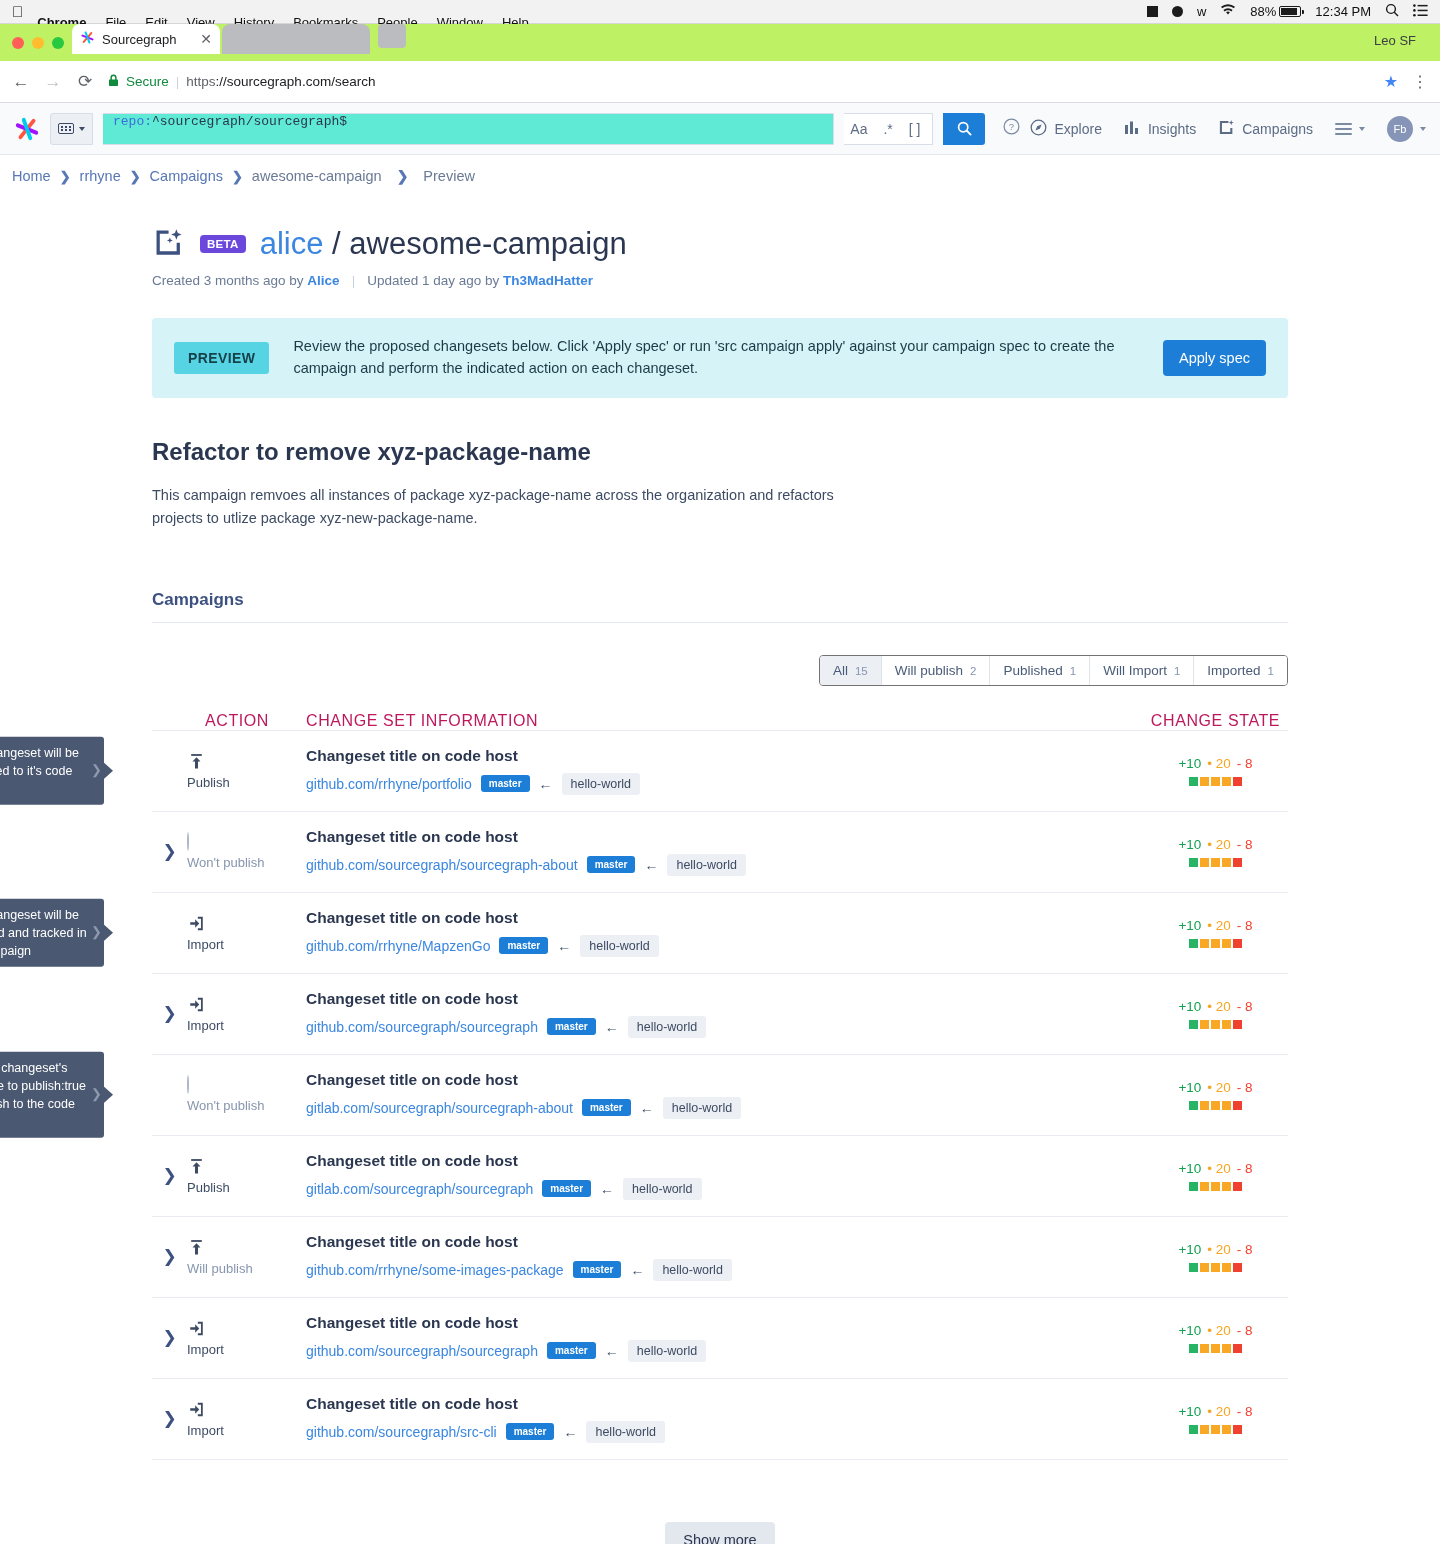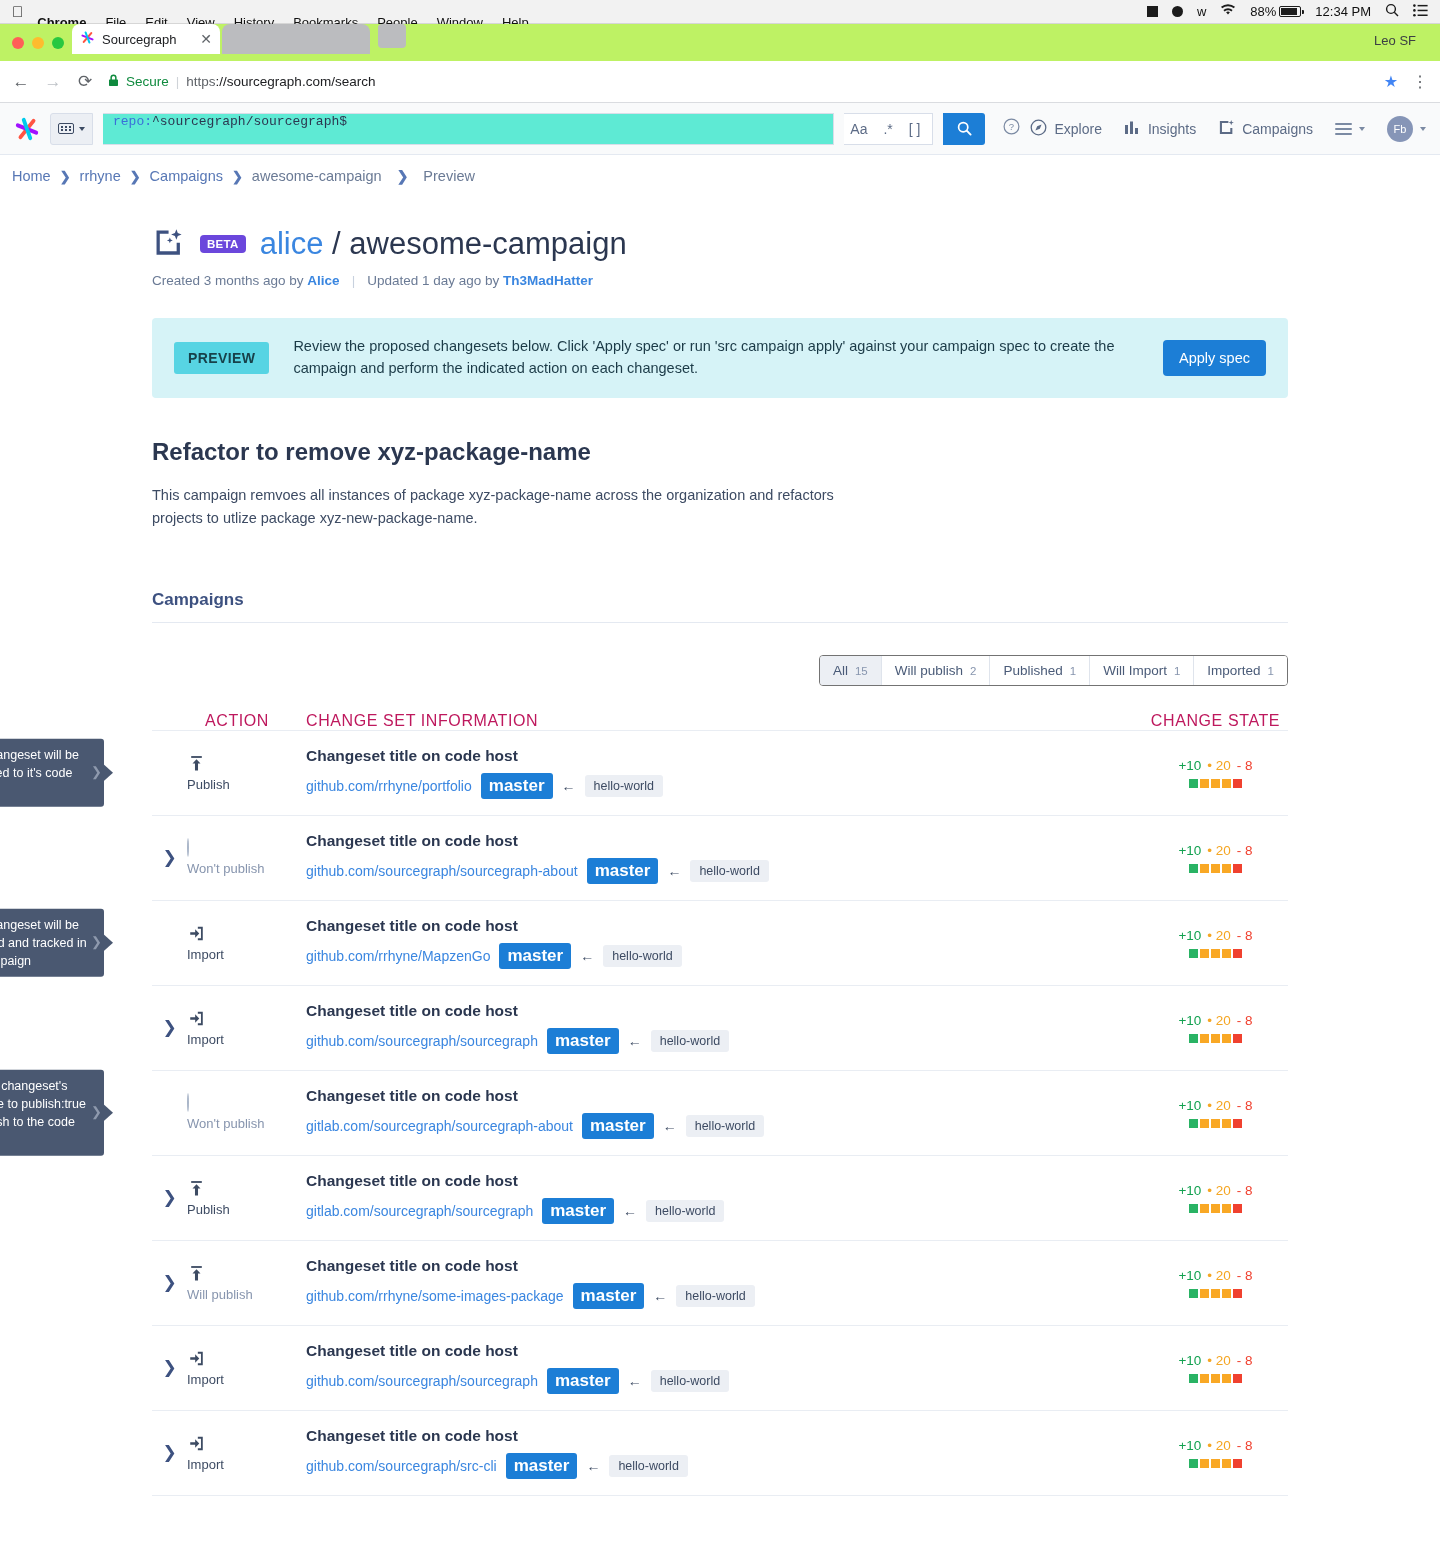--- a/index.html
+++ b/index.html
@@ -261,21 +261,21 @@
   .action .lbl { font-size: 13px; color: #3d4b63; }
   .action .lbl.muted { color: #8795ae; }
   .action svg { display: block; }
   .circ-o { width: 17px; height: 17px; border-radius: 50%; border: 1.7px solid #aab6c9; }
 
   .info { flex: 1; padding-left: 19px; }
   .cs-title { font-size: 15.5px; font-weight: bold; color: #2b3750; }
   .cs-sub { margin-top: 8px; display: flex; align-items: center; gap: 9px; flex-wrap: wrap; }
   .cs-repo { color: #3a86e0; font-size: 14px; text-decoration: none; }
   .badge-branch {
-    background: #1c7ed6; color: #fff; font-size: 17px; font-weight: bold;
+    background: #1c7ed6; color: #fff; font-size: 10px; font-weight: bold;
     padding: 3px 8px; border-radius: 3px;
   }
   .arrow-l { color: #3d4b63; font-size: 14px; }
   .badge-base {
     background: #eceff4; color: #3d4b63; font-size: 12.5px;
     padding: 4px 9px; border-radius: 3px;
   }
 
   .state { width: 145px; flex: none; display: flex; flex-direction: column; align-items: center; gap: 6px; }
   .diffnums { font-size: 13.5px; display: flex; gap: 6px; align-items: center; }

